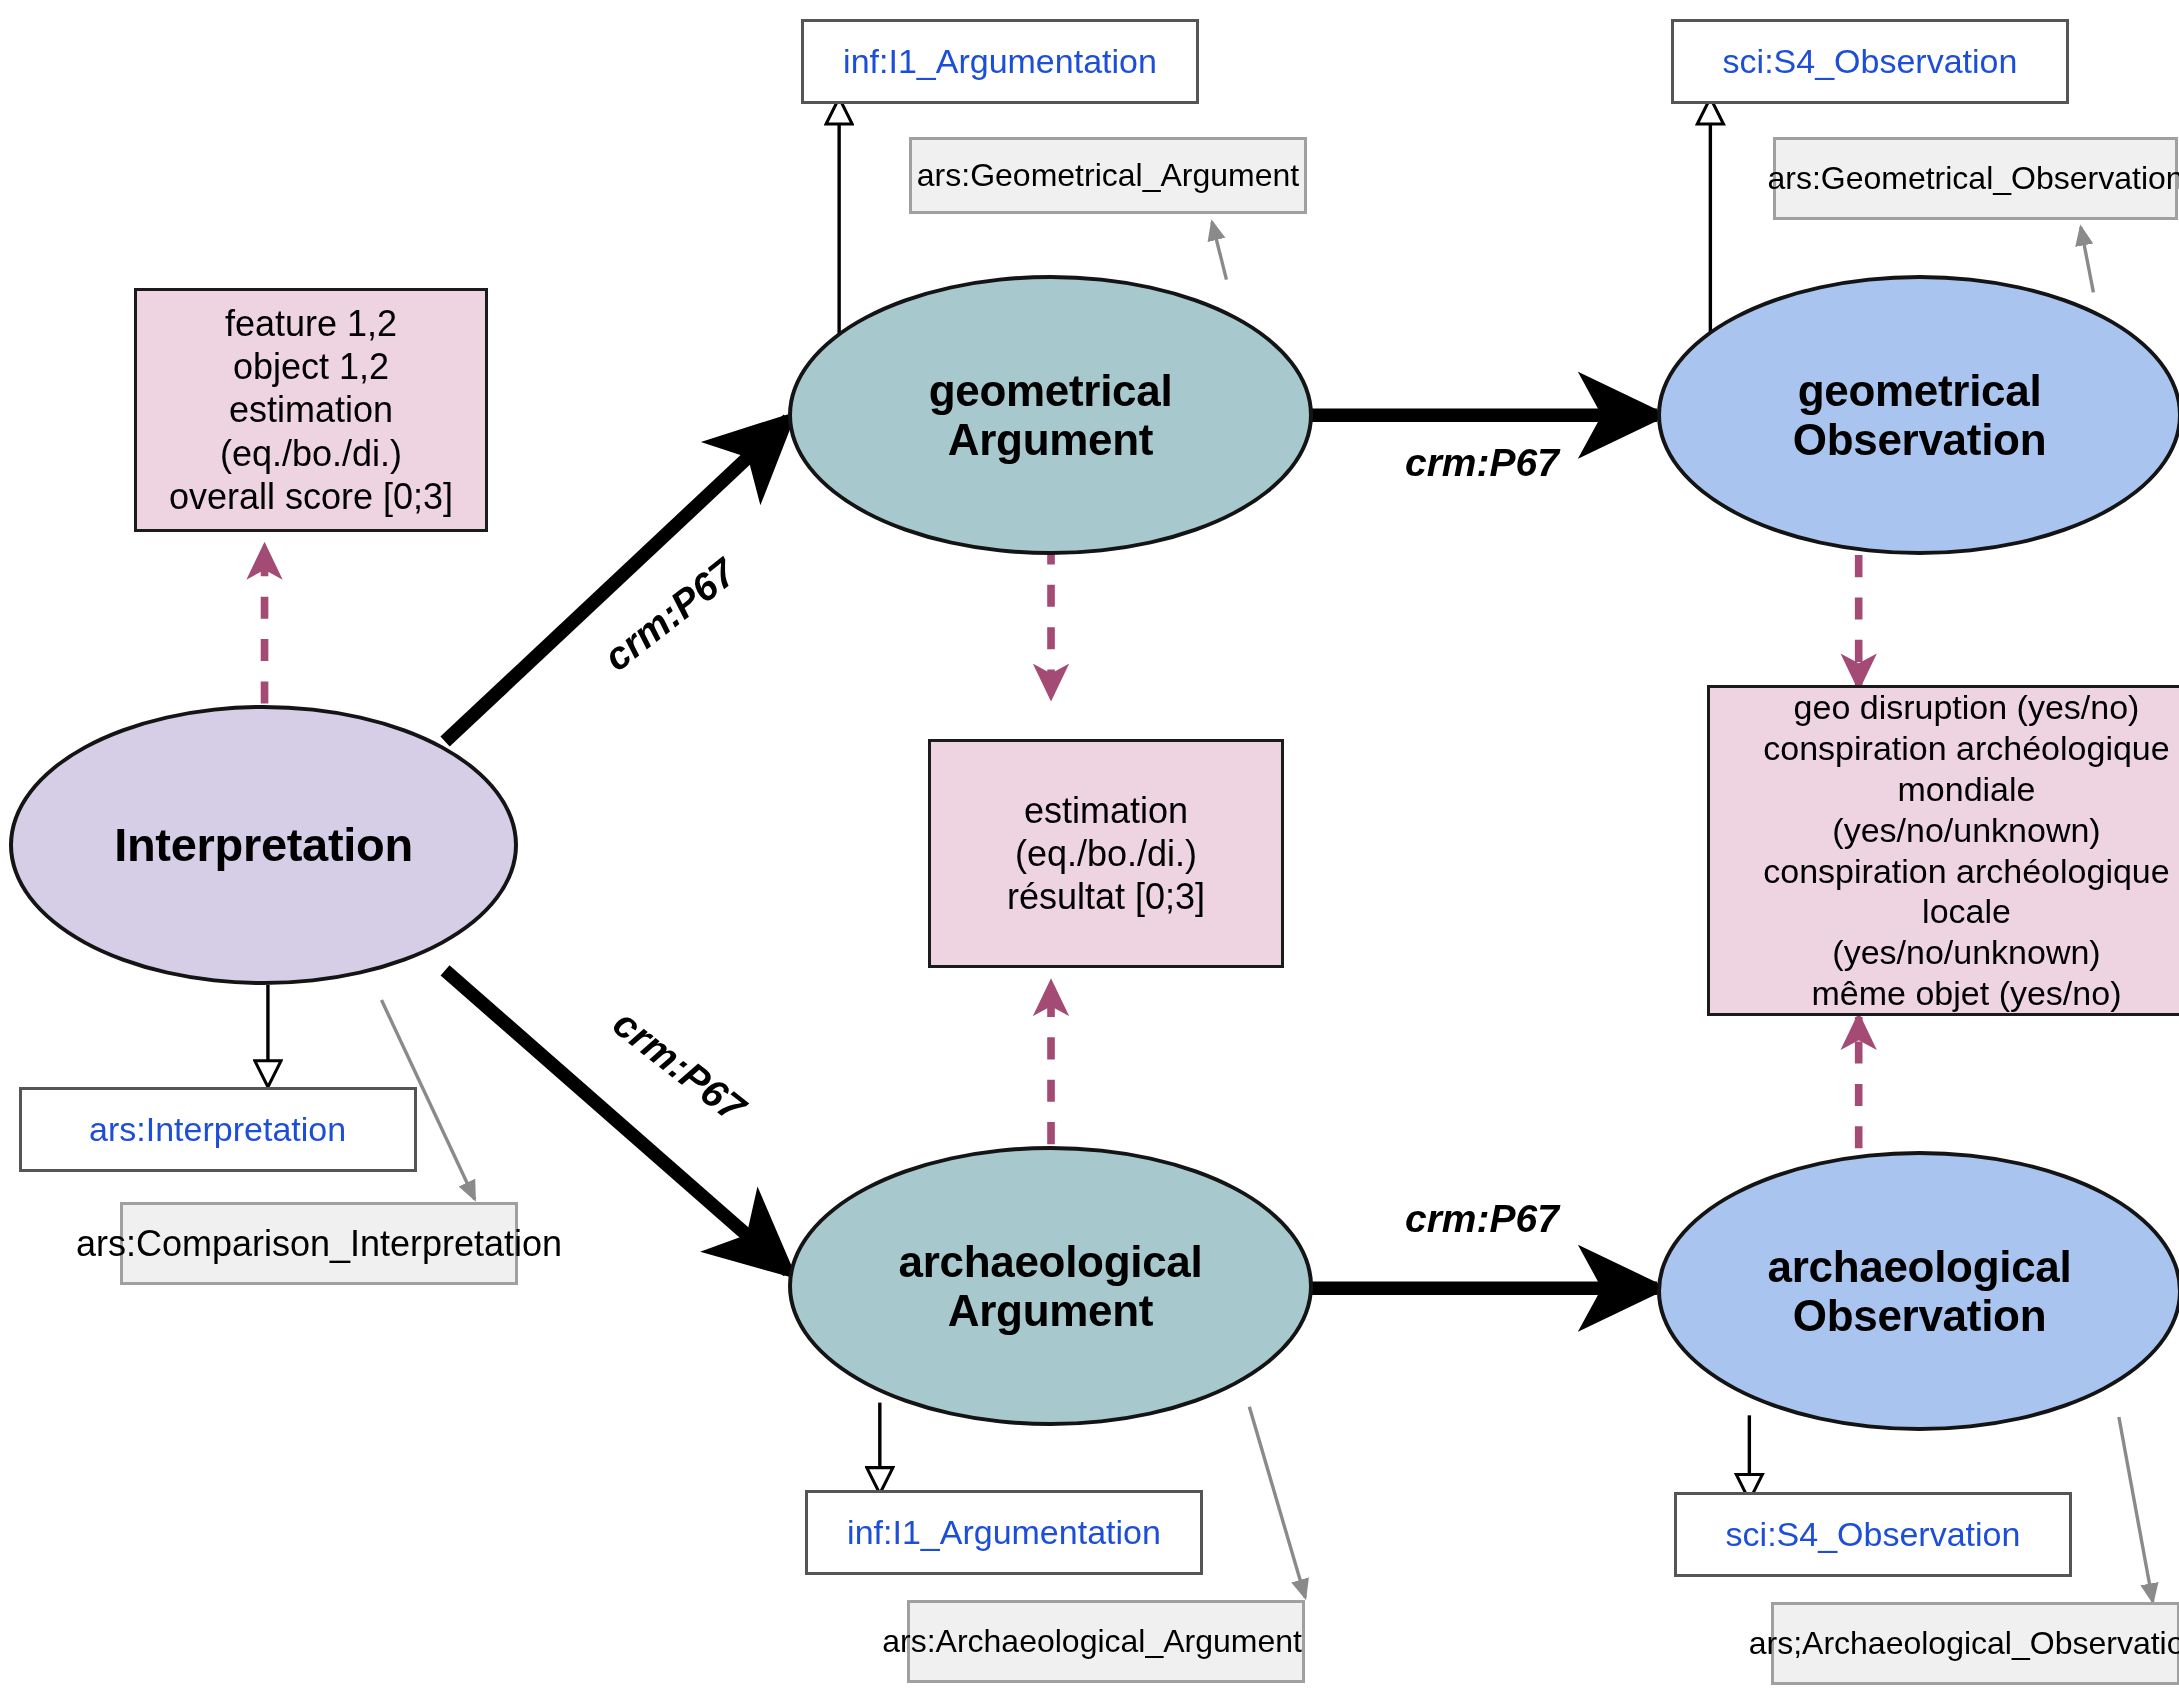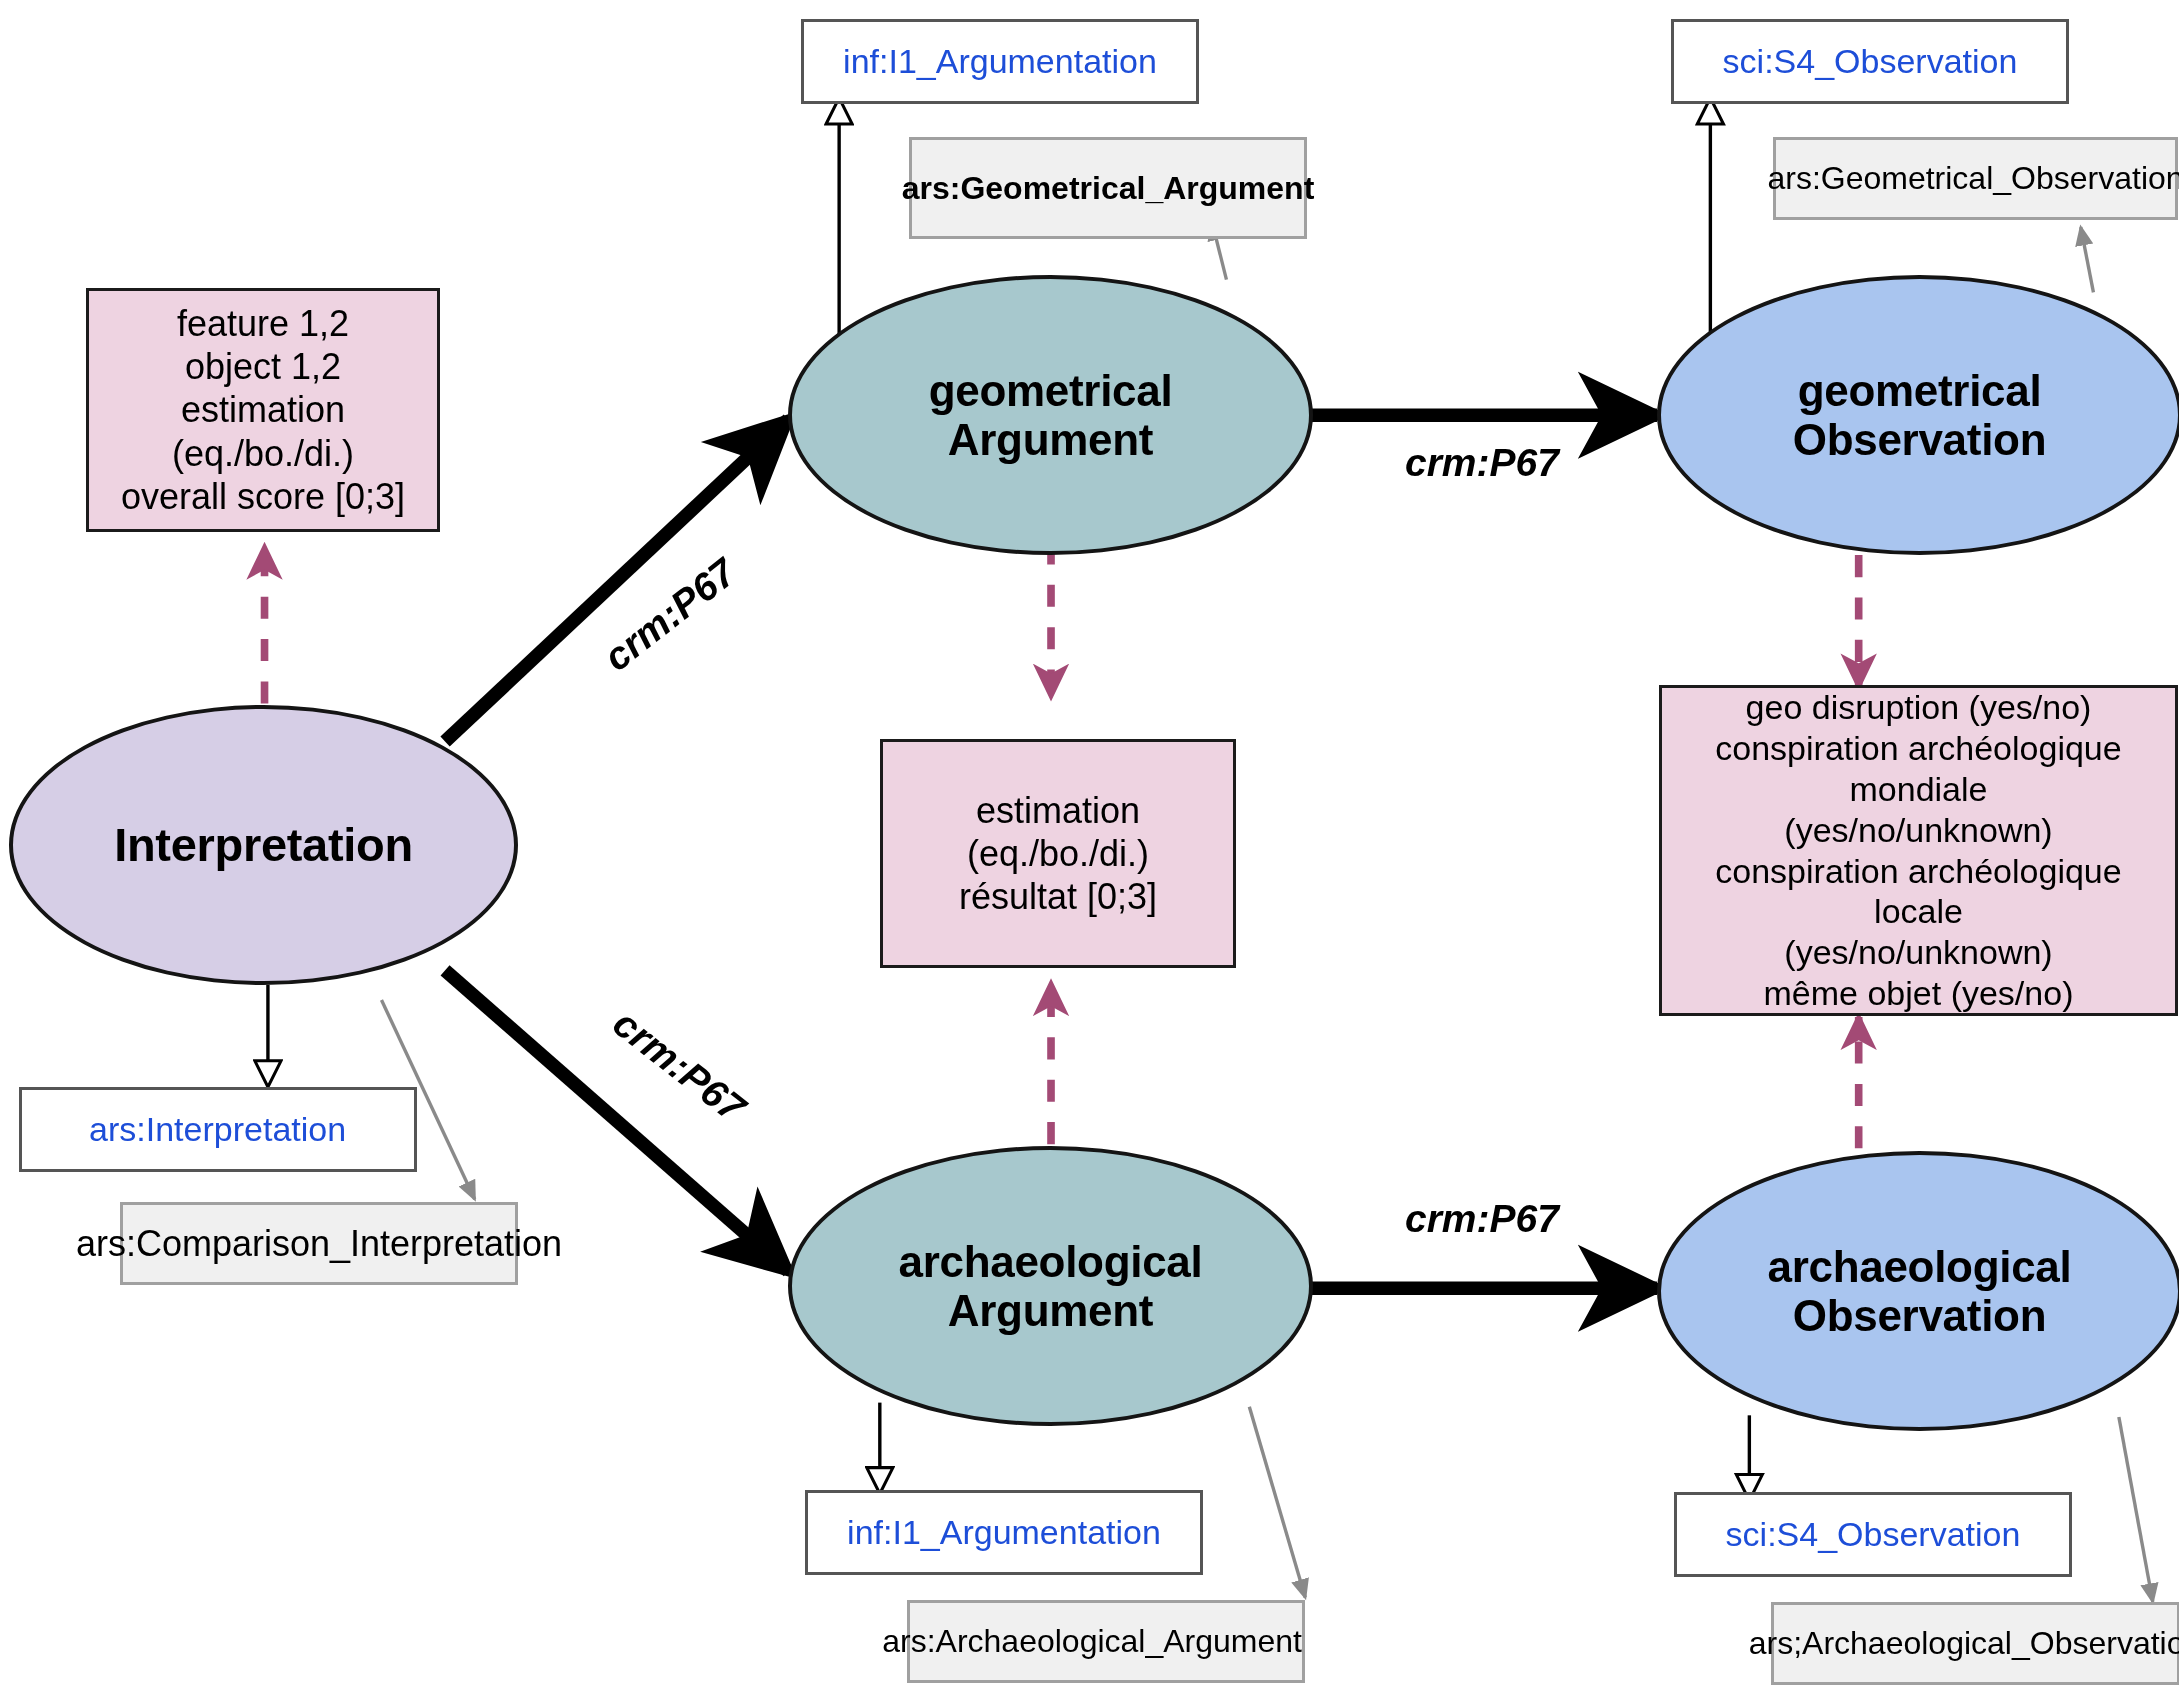--- a/index.html
+++ b/index.html
@@ -46,20 +46,21 @@
   .ellipse-teal   { background: #a7c8cd; }
   .ellipse-blue   { background: #a9c5ef; }
 
   
   .attrbox {
     background: #eed3e1;
     border: 3.4px solid #1b1b1b;
     color: #000000;
     line-height: 1.2;
     padding: 6.8px 8.5px;
+    margin-left: 48px;
   }
 
   
   .labelbox-white {
     background: #ffffff;
     border: 3.4px solid #555555;
     color: #1d4ed8;
   }
   .labelbox-gray {
     background: #f0f0f0;
@@ -148,21 +149,21 @@
   </div>
 
   <div class="node labelbox-gray" style="left:120px; top:1202px; width:398px; height:83px; font-size:36px;">
     <span>ars:Comparison_Interpretation</span>
   </div>
 
   <div class="node labelbox-white" style="left:801px; top:18.6px; width:398px; height:85px; font-size:34px;">
     <span>inf:I1_Argumentation</span>
   </div>
 
-  <div class="node labelbox-gray" style="left:909px; top:137px; width:398px; height:102px; font-size:32px;font-weight:bold;">
+  <div class="node labelbox-gray" style="left:909px; top:137px; width:398px; height:77px; font-size:32px;">
     <span>ars:Geometrical_Argument</span>
   </div>
 
   <div class="node ellipse ellipse-teal" style="left:788px; top:275px; width:525px; height:280px; font-size:44px; flex-direction:column;">
     <span>geometrical</span>
     <span>Argument</span>
   </div>
 
   <div class="node attrbox" style="left:880px; top:739px; width:356px; height:229px; font-size:36px; flex-direction:column;">
     <div>estimation (eq./bo./di.)</div>

